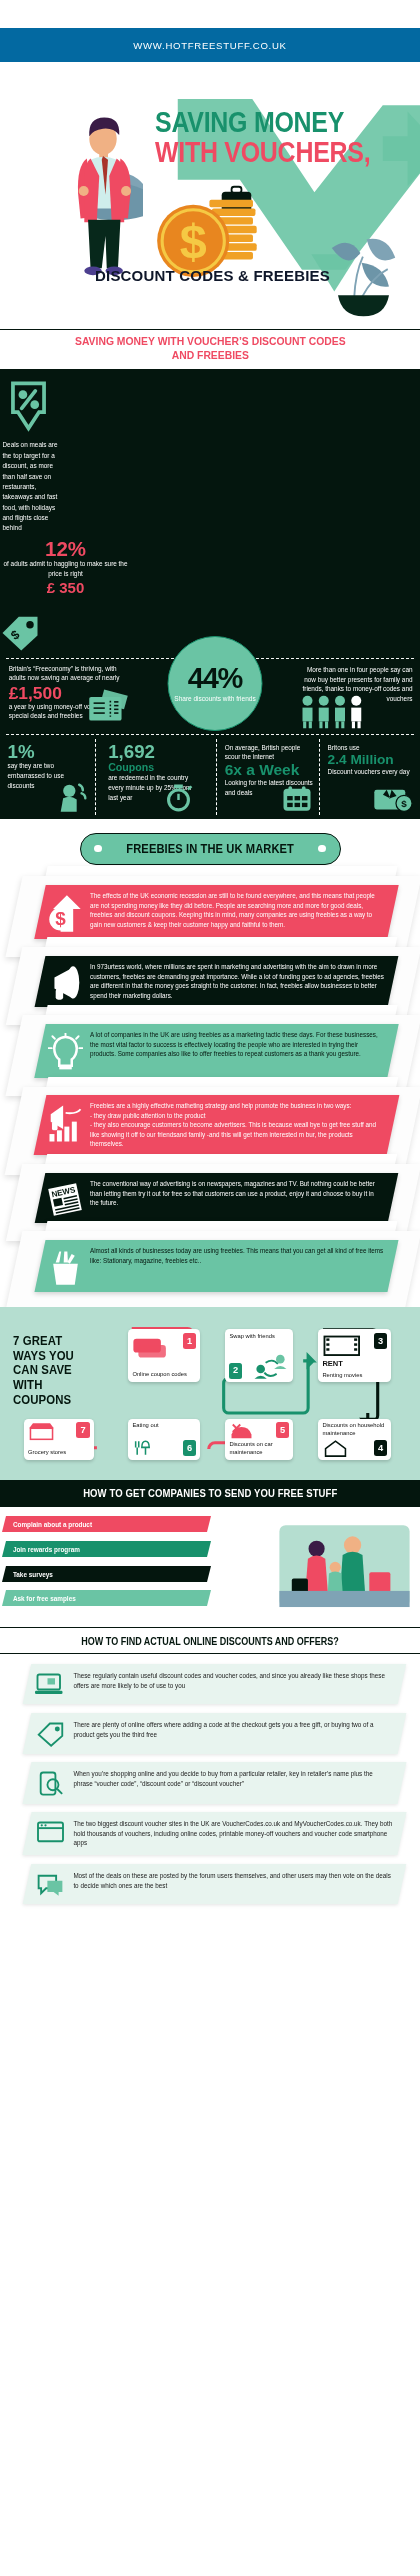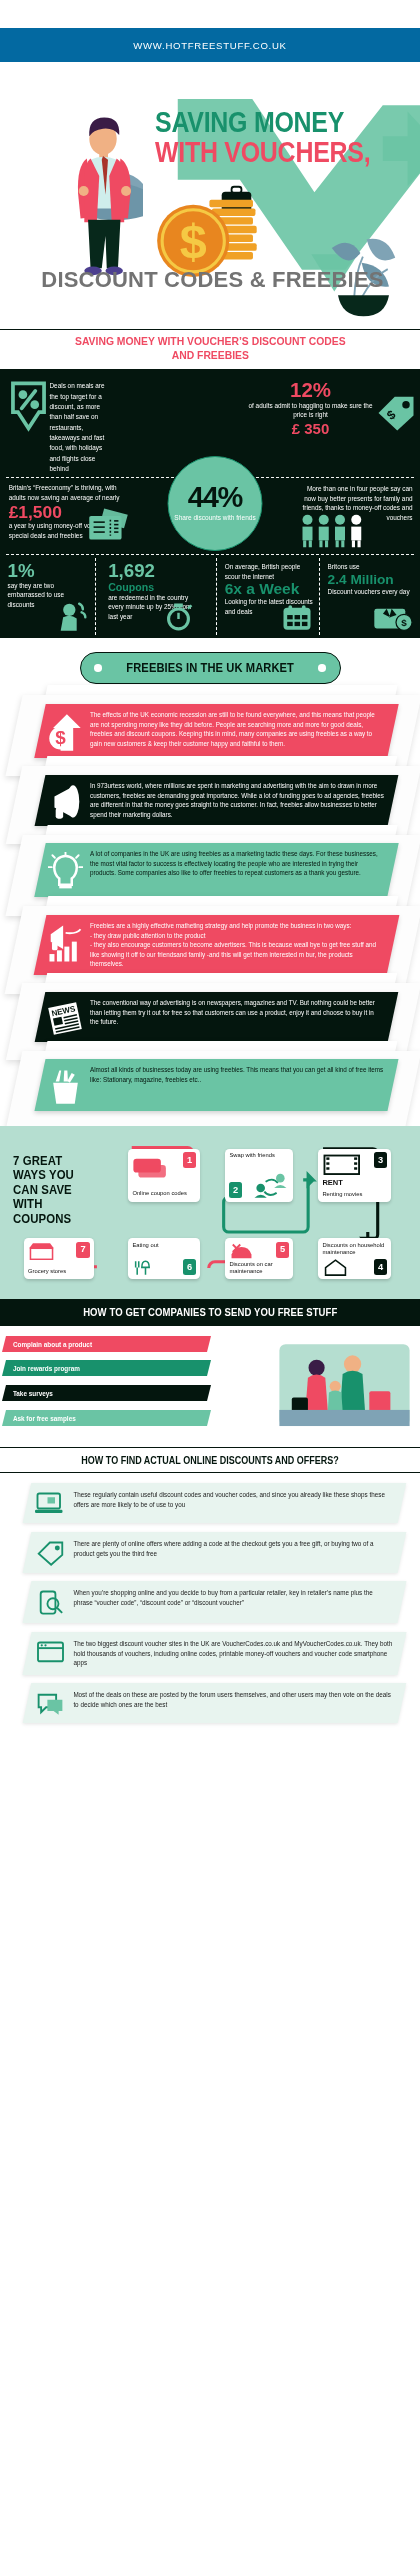--- a/index.html
+++ b/index.html
@@ -64,23 +64,23 @@
     letter-spacing:-0.3px;
     line-height:1.0;
     transform:scaleX(0.86);
     transform-origin:left center;
     margin-top:1.2px;
   }
   .hero-l3 {
     position:absolute;
     left:7.5px; top:205px;
     z-index:6;
-    font-size:22px;
+    font-size:15px;
     font-weight:600;
-    color:#737373;
+    color:#0f172a;
     letter-spacing:0.2px;
     width:410px;
     text-align:center;
   }
   .hero-man { position:absolute; left:68px; top:53px; z-index:3; }
   .hero-coins { position:absolute; left:152px; top:134px; z-index:3; }
   .hero-plant { position:absolute; left:323px; top:171px; z-index:2; }
   .hero-case  { position:absolute; left:218px; top:121px; z-index:3; }
 
   
@@ -100,21 +100,21 @@
     display:block;
     transform:scaleX(0.88);
   }
 
   
   .stats {
     background:#04160e;
     position:relative;
     padding:5px 0 3.7px 0;
   }
-  .stats-row1 { display:flex; position:relative; min-height:70px; }
+  .stats-row1 { display:flex; position:relative; min-height:70px;flex-direction:column; }
 
   .s-pct-icon { width:47px; flex:0 0 47px; padding:6.2px 0 0 8.7px; }
   .s-txt-meals {
     color:#ffffff; font-size:6.4px; line-height:1.62;
     padding:6.2px 6.2px 0 2.5px; width:70px;
   }
   .s-mid-spacer { flex:1; }
   .s-12 { padding:5px 0 0 0; text-align:center; width:131px; }
   .s-12 .big { color:#ef4a62; font-size:20.5px; font-weight:700; line-height:0.95; }
   .s-12 .sub { color:#ffffff; font-size:6.4px; line-height:1.45; margin-top:1.2px; }

